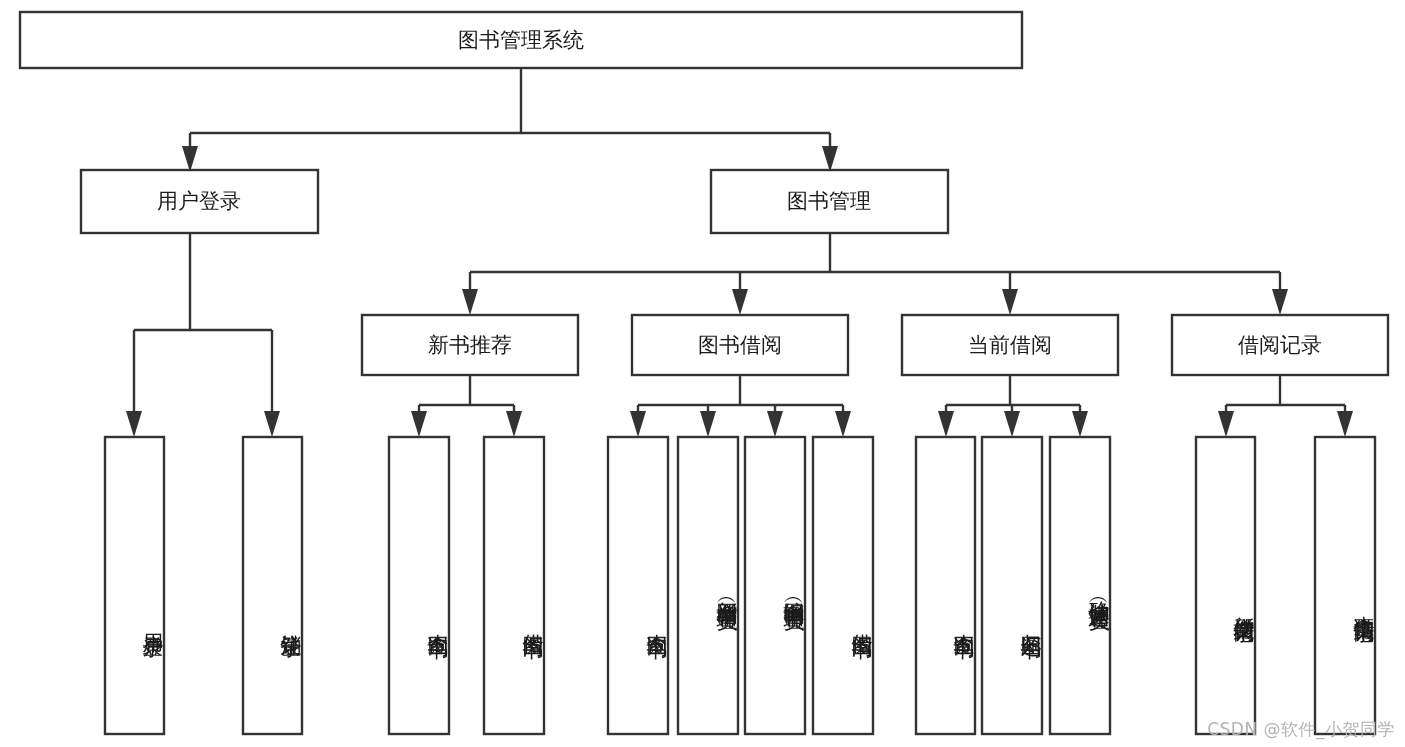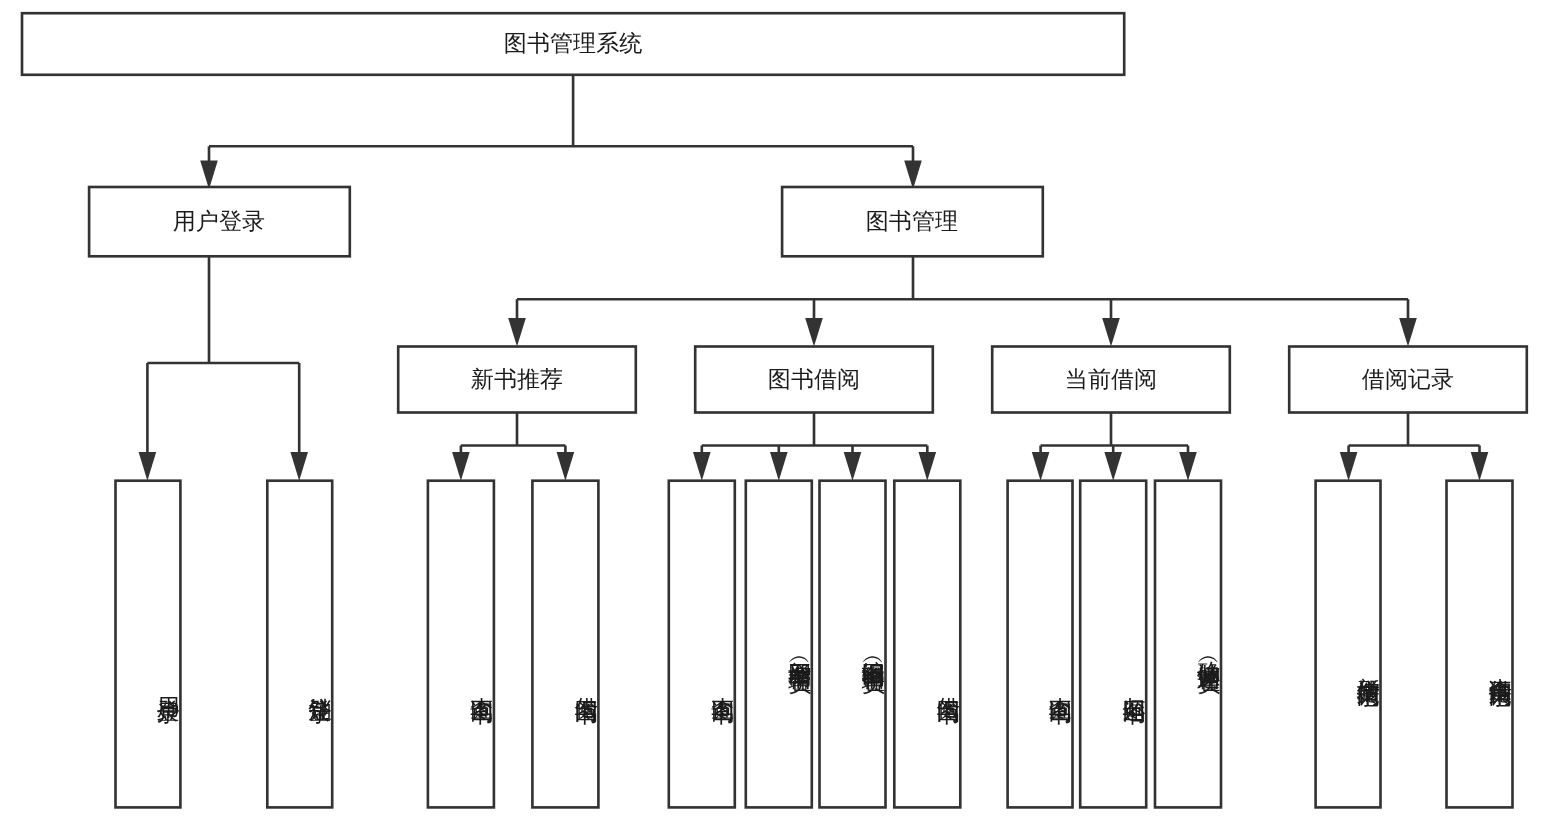--- a/index.html
+++ b/index.html
@@ -221,13 +221,14 @@
   <div class="leaf-label" style="left:745px; top:447px; width:60px; height:287px;">编辑图书（管理员）</div>
   <div class="leaf-label" style="left:813px; top:505px; width:60px; height:229px;">借阅图书</div>
 
   <div class="leaf-label" style="left:916px; top:505px; width:59px; height:229px;">查询图书</div>
   <div class="leaf-label" style="left:982px; top:505px; width:60px; height:229px;">归还图书</div>
   <div class="leaf-label" style="left:1050px; top:447px; width:60px; height:287px;">确认归还（管理员）</div>
 
   <div class="leaf-label" style="left:1196px; top:472px; width:59px; height:262px;">新增借阅记录</div>
   <div class="leaf-label" style="left:1315px; top:472px; width:60px; height:262px;">查询借阅记录</div>
 
+  <div class="watermark">CSDN @软件_小贺同学</div>
 </div>
 
 </body></html>

